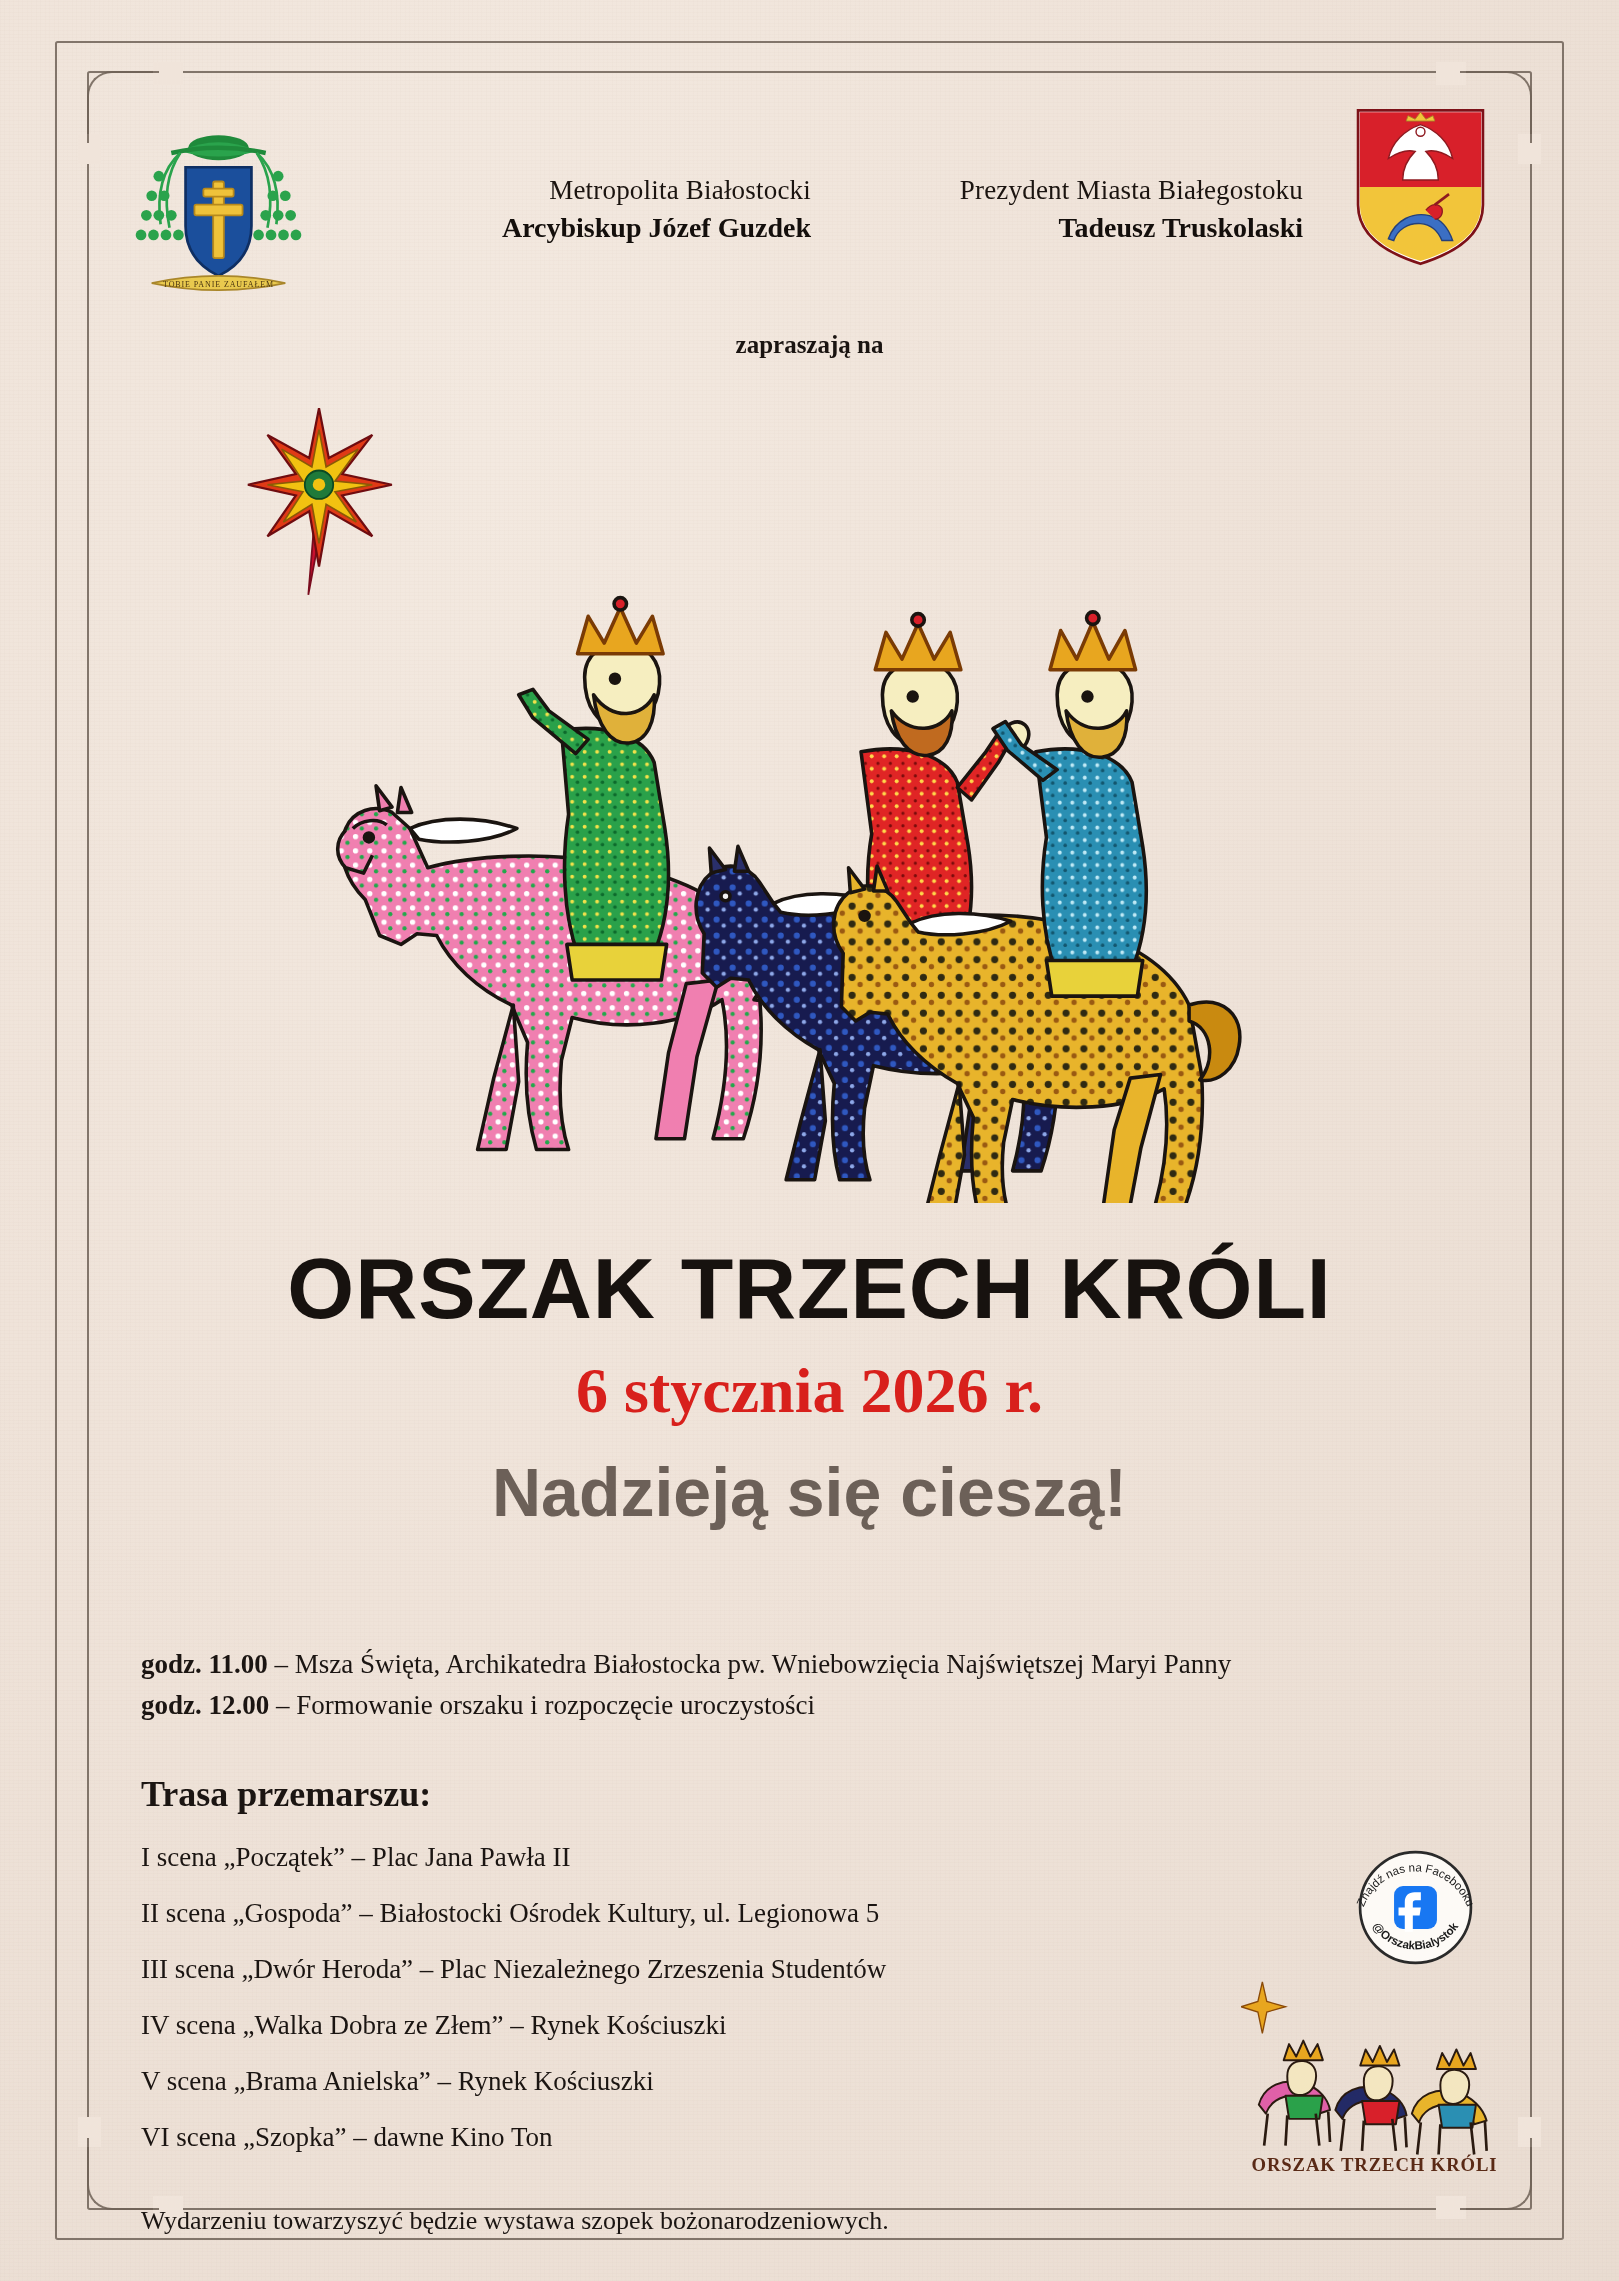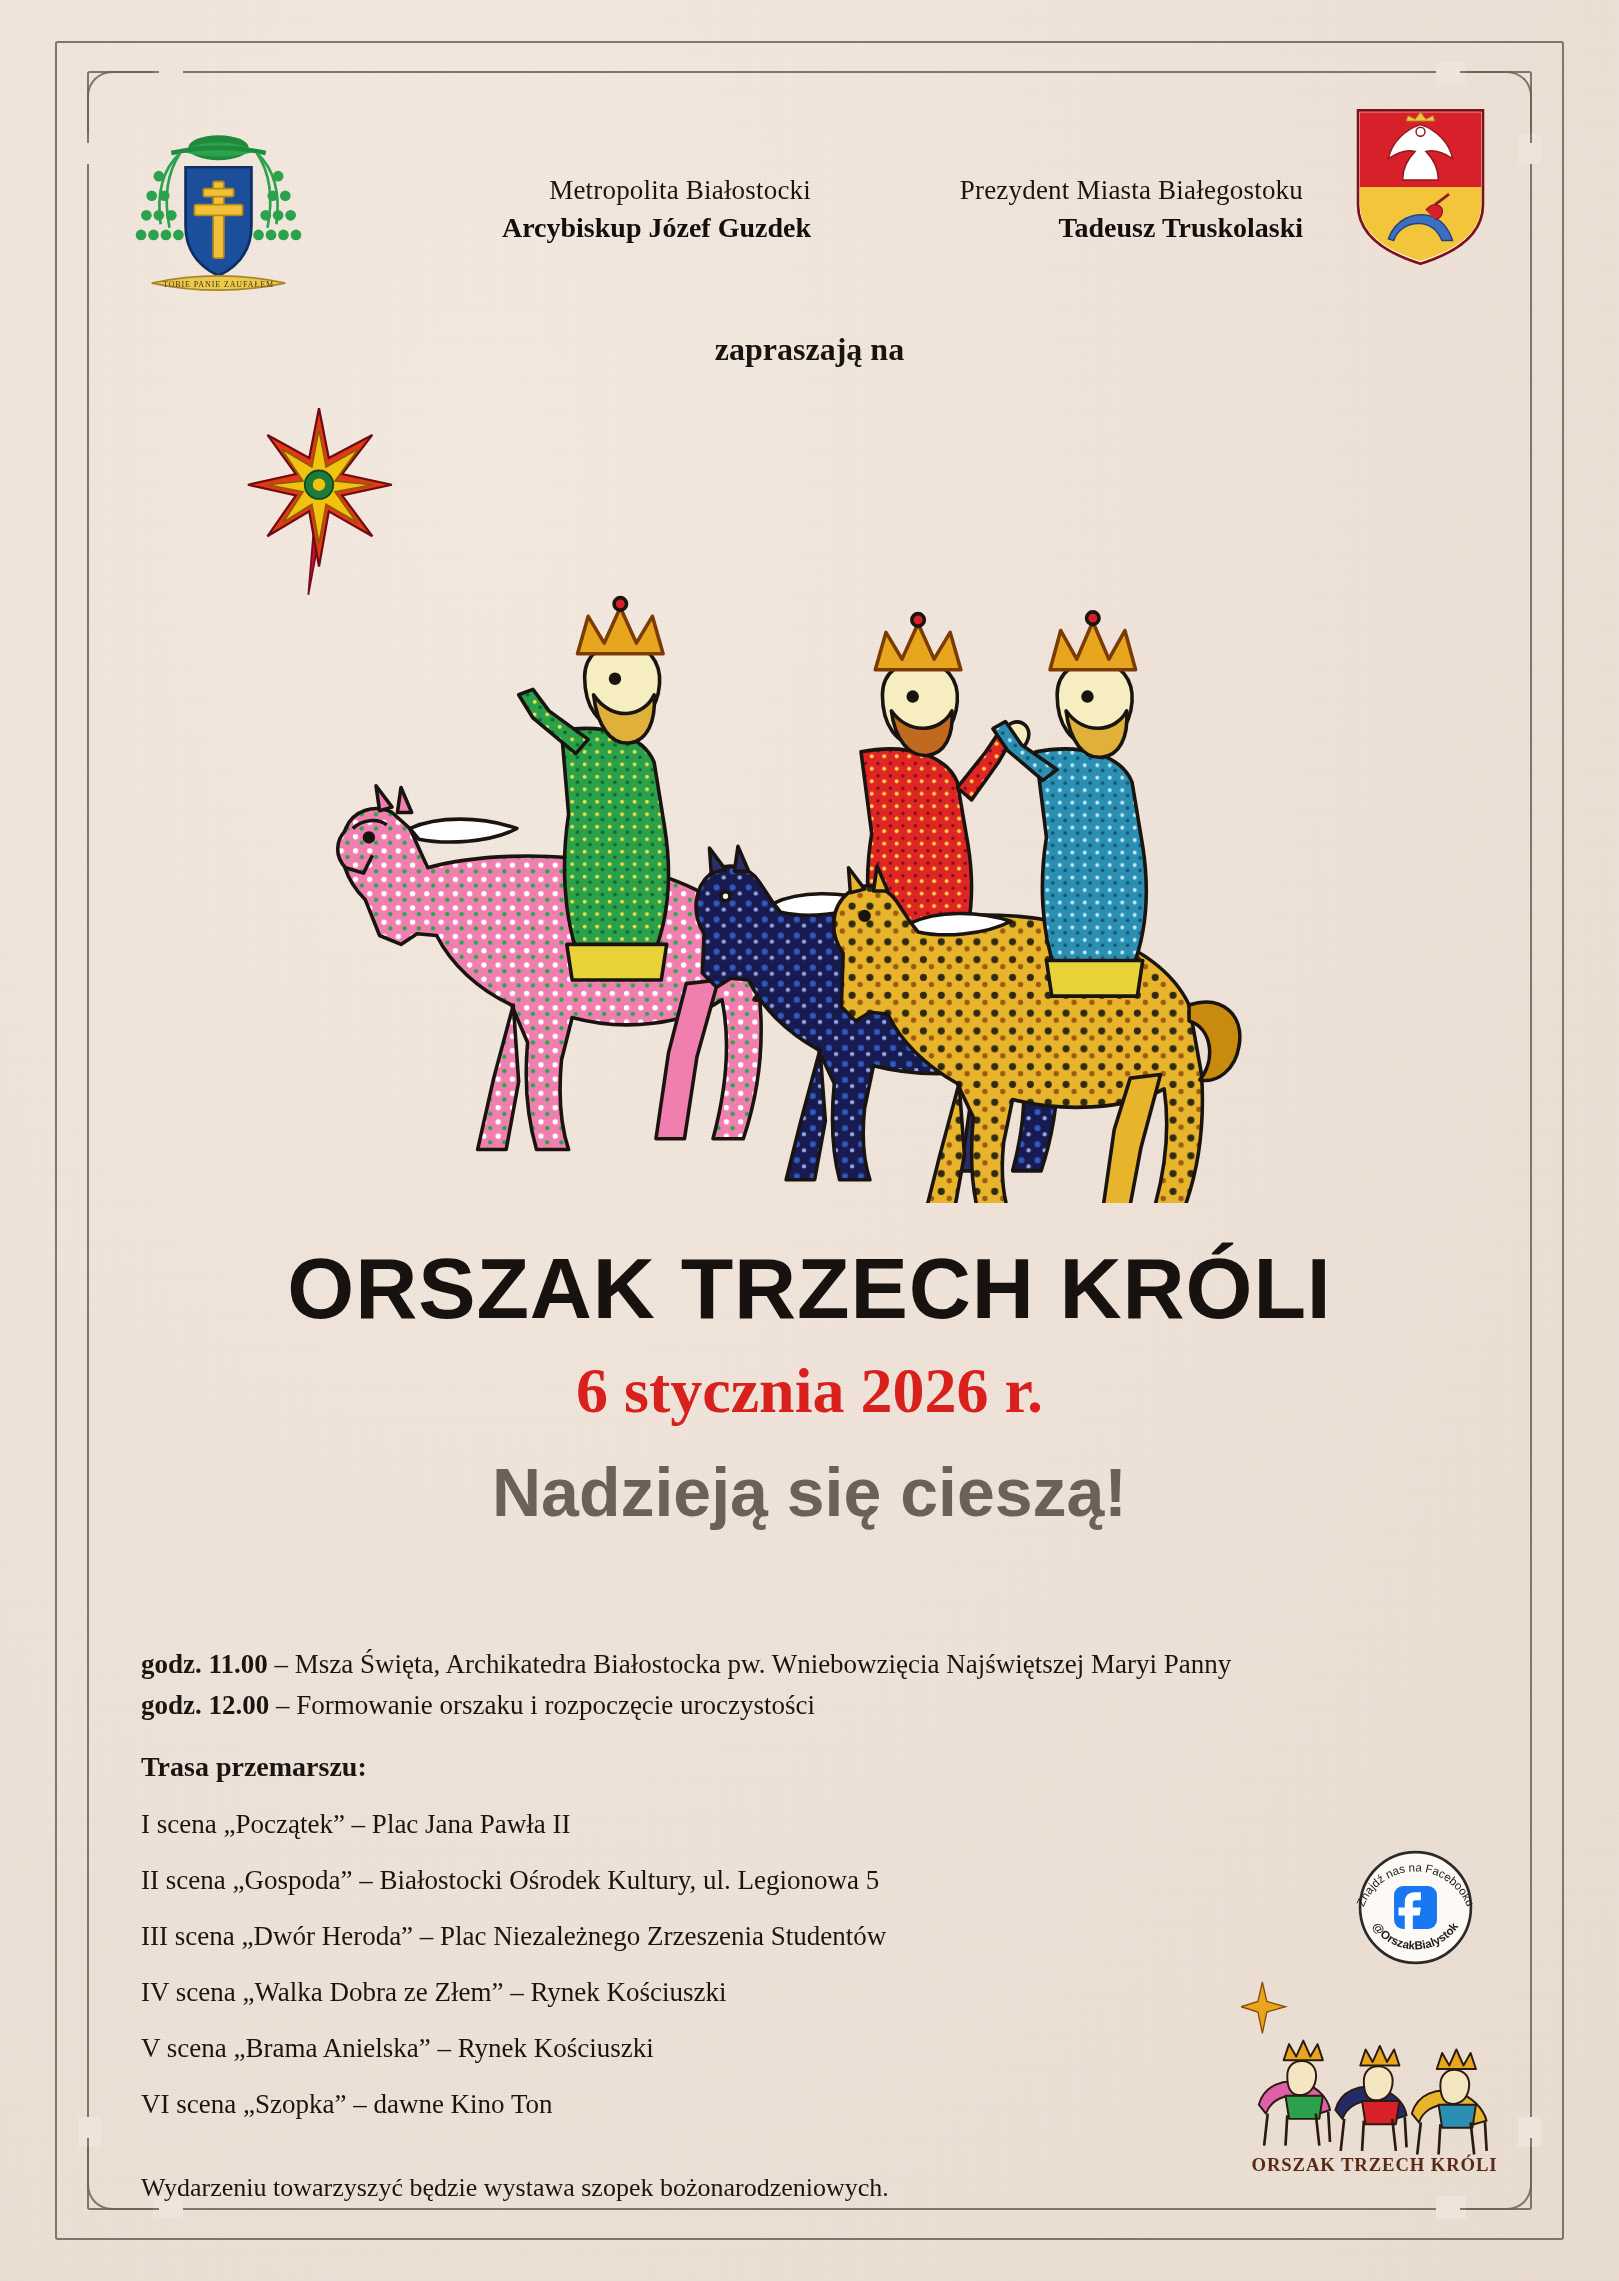--- a/index.html
+++ b/index.html
@@ -97,21 +97,21 @@
     color: #140f0c;
   }
   .patron.left  { left: 241px;  width: 463px; }
   .patron.right { right: 209px; width: 499px; }
 
   .invite {
     position: absolute;
     top: 331px;
     left: 0; right: 0;
     text-align: center;
-    font-size: 32px;
+    font-size: 25px;
     font-weight: bold;
     color: #1a1411;
   }
 
   
   .star-wrap {
     position: absolute;
     left: 239px; top: 392px;
     width: 160px; height: 205px;
   }
@@ -159,23 +159,23 @@
     left: 141px;
     top: 1644px;
     width: 1372px;
     font-size: 27px;
     line-height: 1.52;
     color: #1b1512;
   }
   .body-text .line { white-space: nowrap; }
   .body-text b { font-weight: bold; }
   .route-head {
-    margin-top: 20px;
+    margin-top: 41px;
     font-weight: bold;
-    font-size: 28px;
+    font-size: 36px;
   }
   .route-list { margin-top: 3.6px; }
   .route-list .line { margin-top: 15px; }
   .note {
     margin-top: 43px;
     font-size: 26px;
   }
 
   
   .fb-badge {

